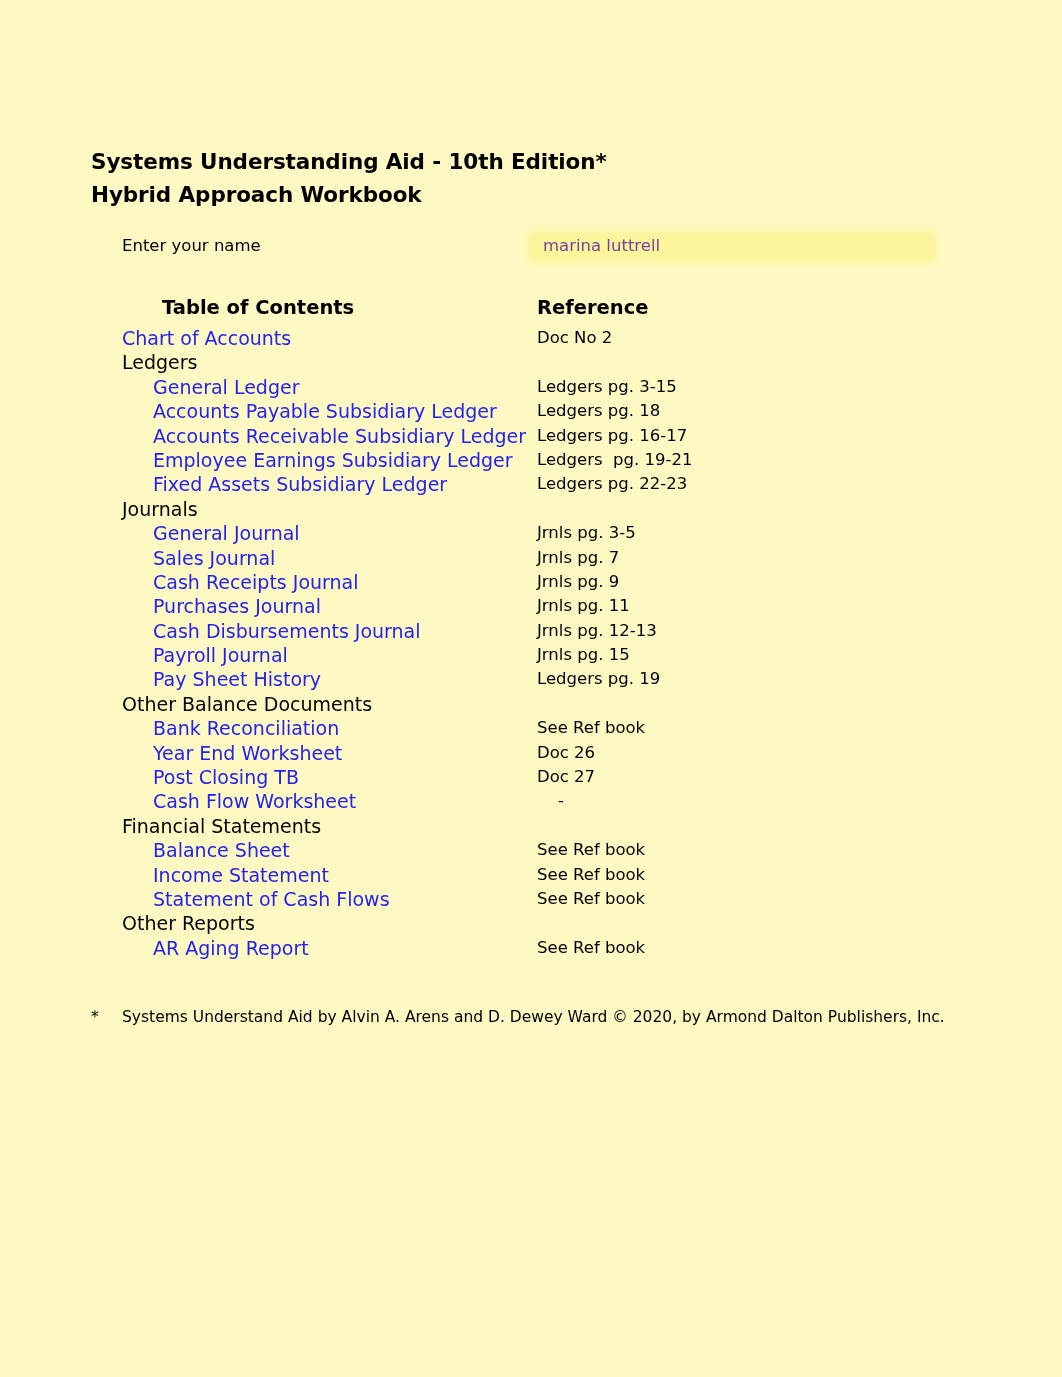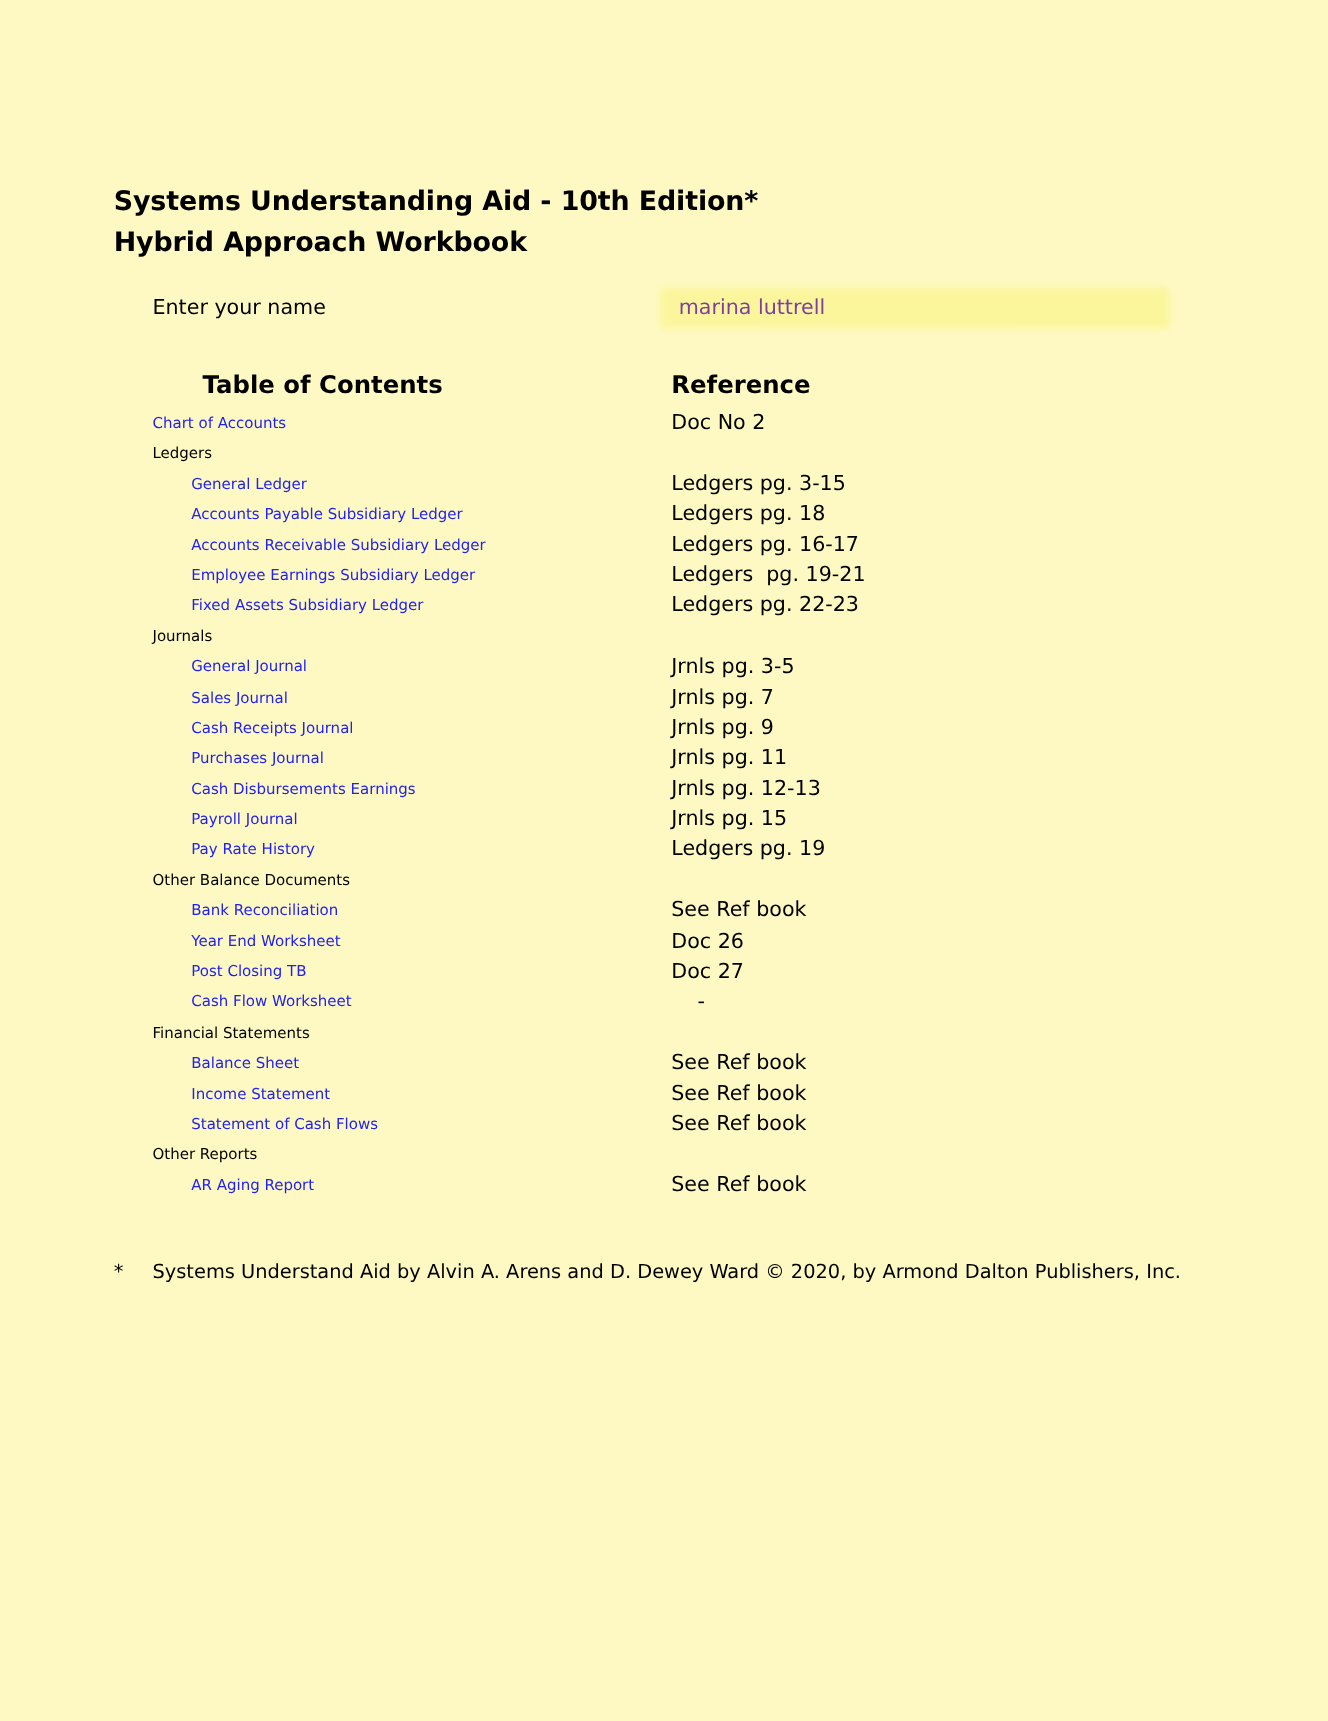--- a/index.html
+++ b/index.html
@@ -98,21 +98,21 @@
     top: 326px;
     width: 1062px;
   }
   .toc-row {
     position: relative;
     height: 24.4px;
   }
   .toc-label {
     position: absolute;
     top: 0;
-    font-size: 12px;
+    font-size: 19px;
     line-height: 24px;
     white-space: pre;
   }
   .toc-label.lvl0 { left: 122px; }
   .toc-label.lvl1 { left: 153px; }
   .toc-label.link {
     color: #2222ee;
   }
   .toc-label.plain {
     color: #000000;
@@ -216,29 +216,29 @@
       </div>
       <div class="toc-row">
         <span class="toc-label lvl1 link">Cash Receipts Journal</span>
         <span class="toc-ref">Jrnls pg. 9</span>
       </div>
       <div class="toc-row">
         <span class="toc-label lvl1 link">Purchases Journal</span>
         <span class="toc-ref">Jrnls pg. 11</span>
       </div>
       <div class="toc-row">
-        <span class="toc-label lvl1 link">Cash Disbursements Earnings</span>
+        <span class="toc-label lvl1 link">Cash Disbursements Journal</span>
         <span class="toc-ref">Jrnls pg. 12-13</span>
       </div>
       <div class="toc-row">
         <span class="toc-label lvl1 link">Payroll Journal</span>
         <span class="toc-ref">Jrnls pg. 15</span>
       </div>
       <div class="toc-row">
-        <span class="toc-label lvl1 link">Pay Rate History</span>
+        <span class="toc-label lvl1 link">Pay Sheet History</span>
         <span class="toc-ref">Ledgers pg. 19</span>
       </div>
       <div class="toc-row">
         <span class="toc-label lvl0 plain">Other Balance Documents</span>
       </div>
       <div class="toc-row">
         <span class="toc-label lvl1 link">Bank Reconciliation</span>
         <span class="toc-ref">See Ref book</span>
       </div>
       <div class="toc-row">

